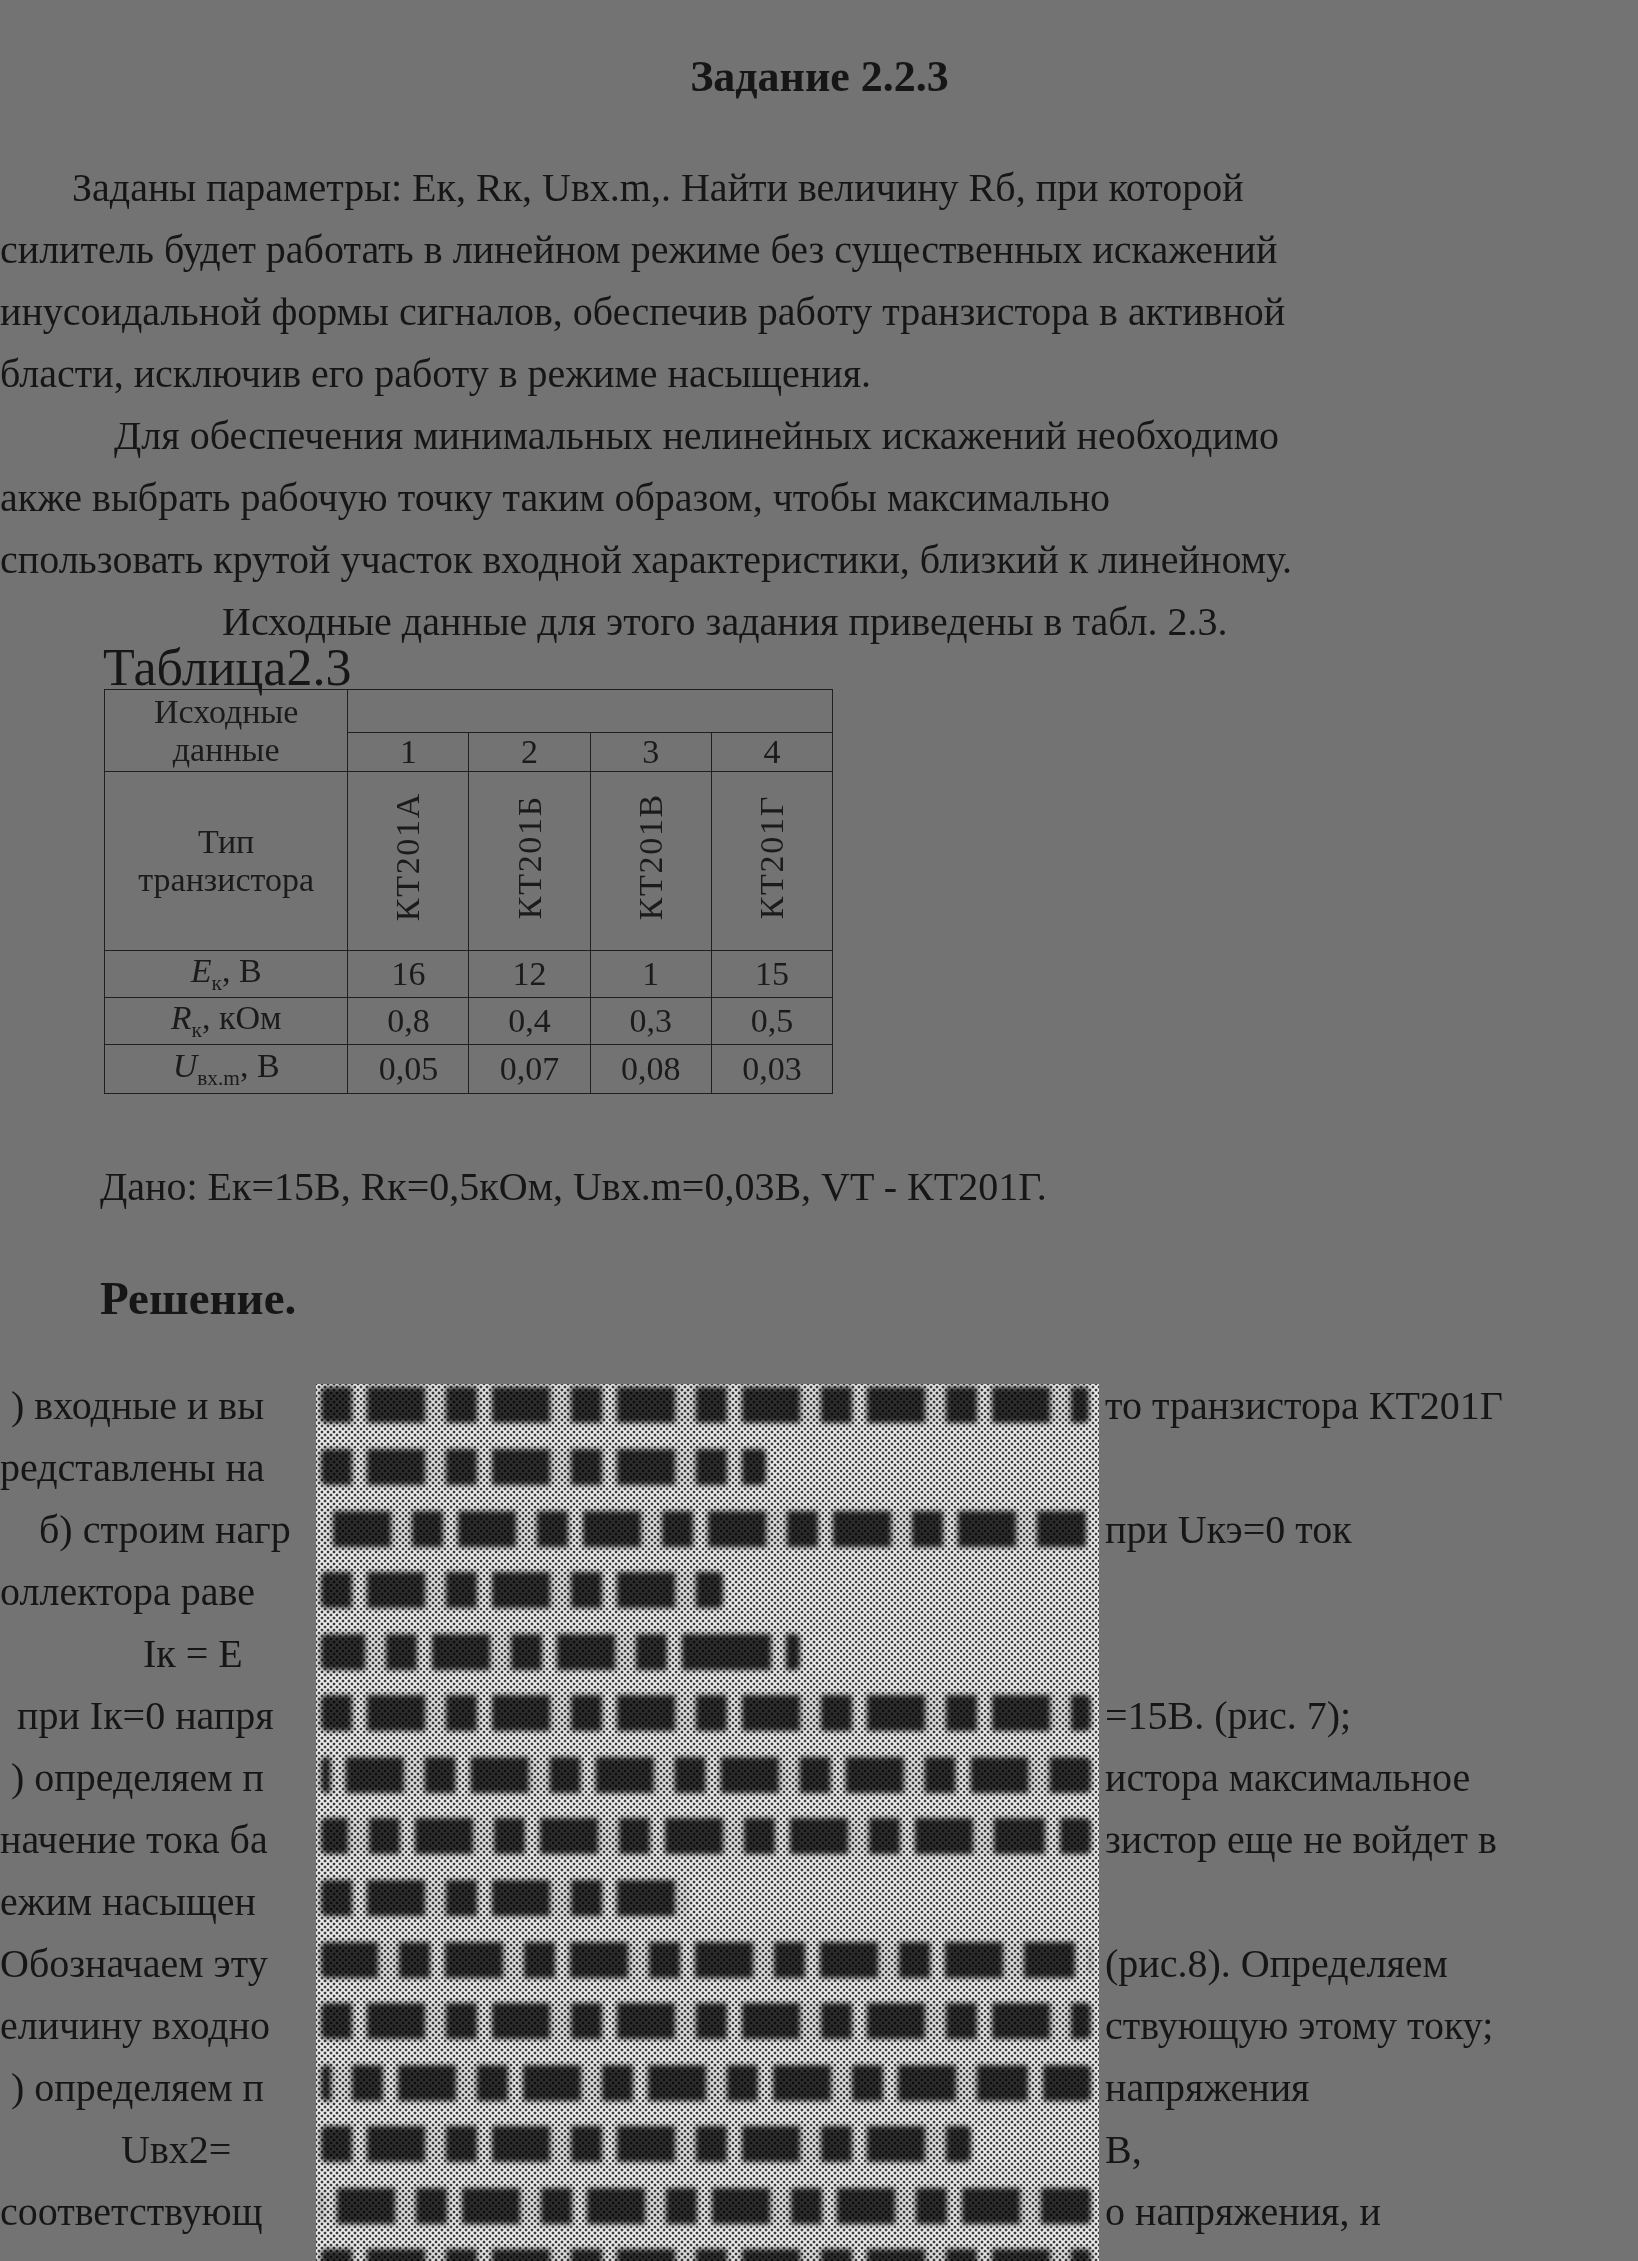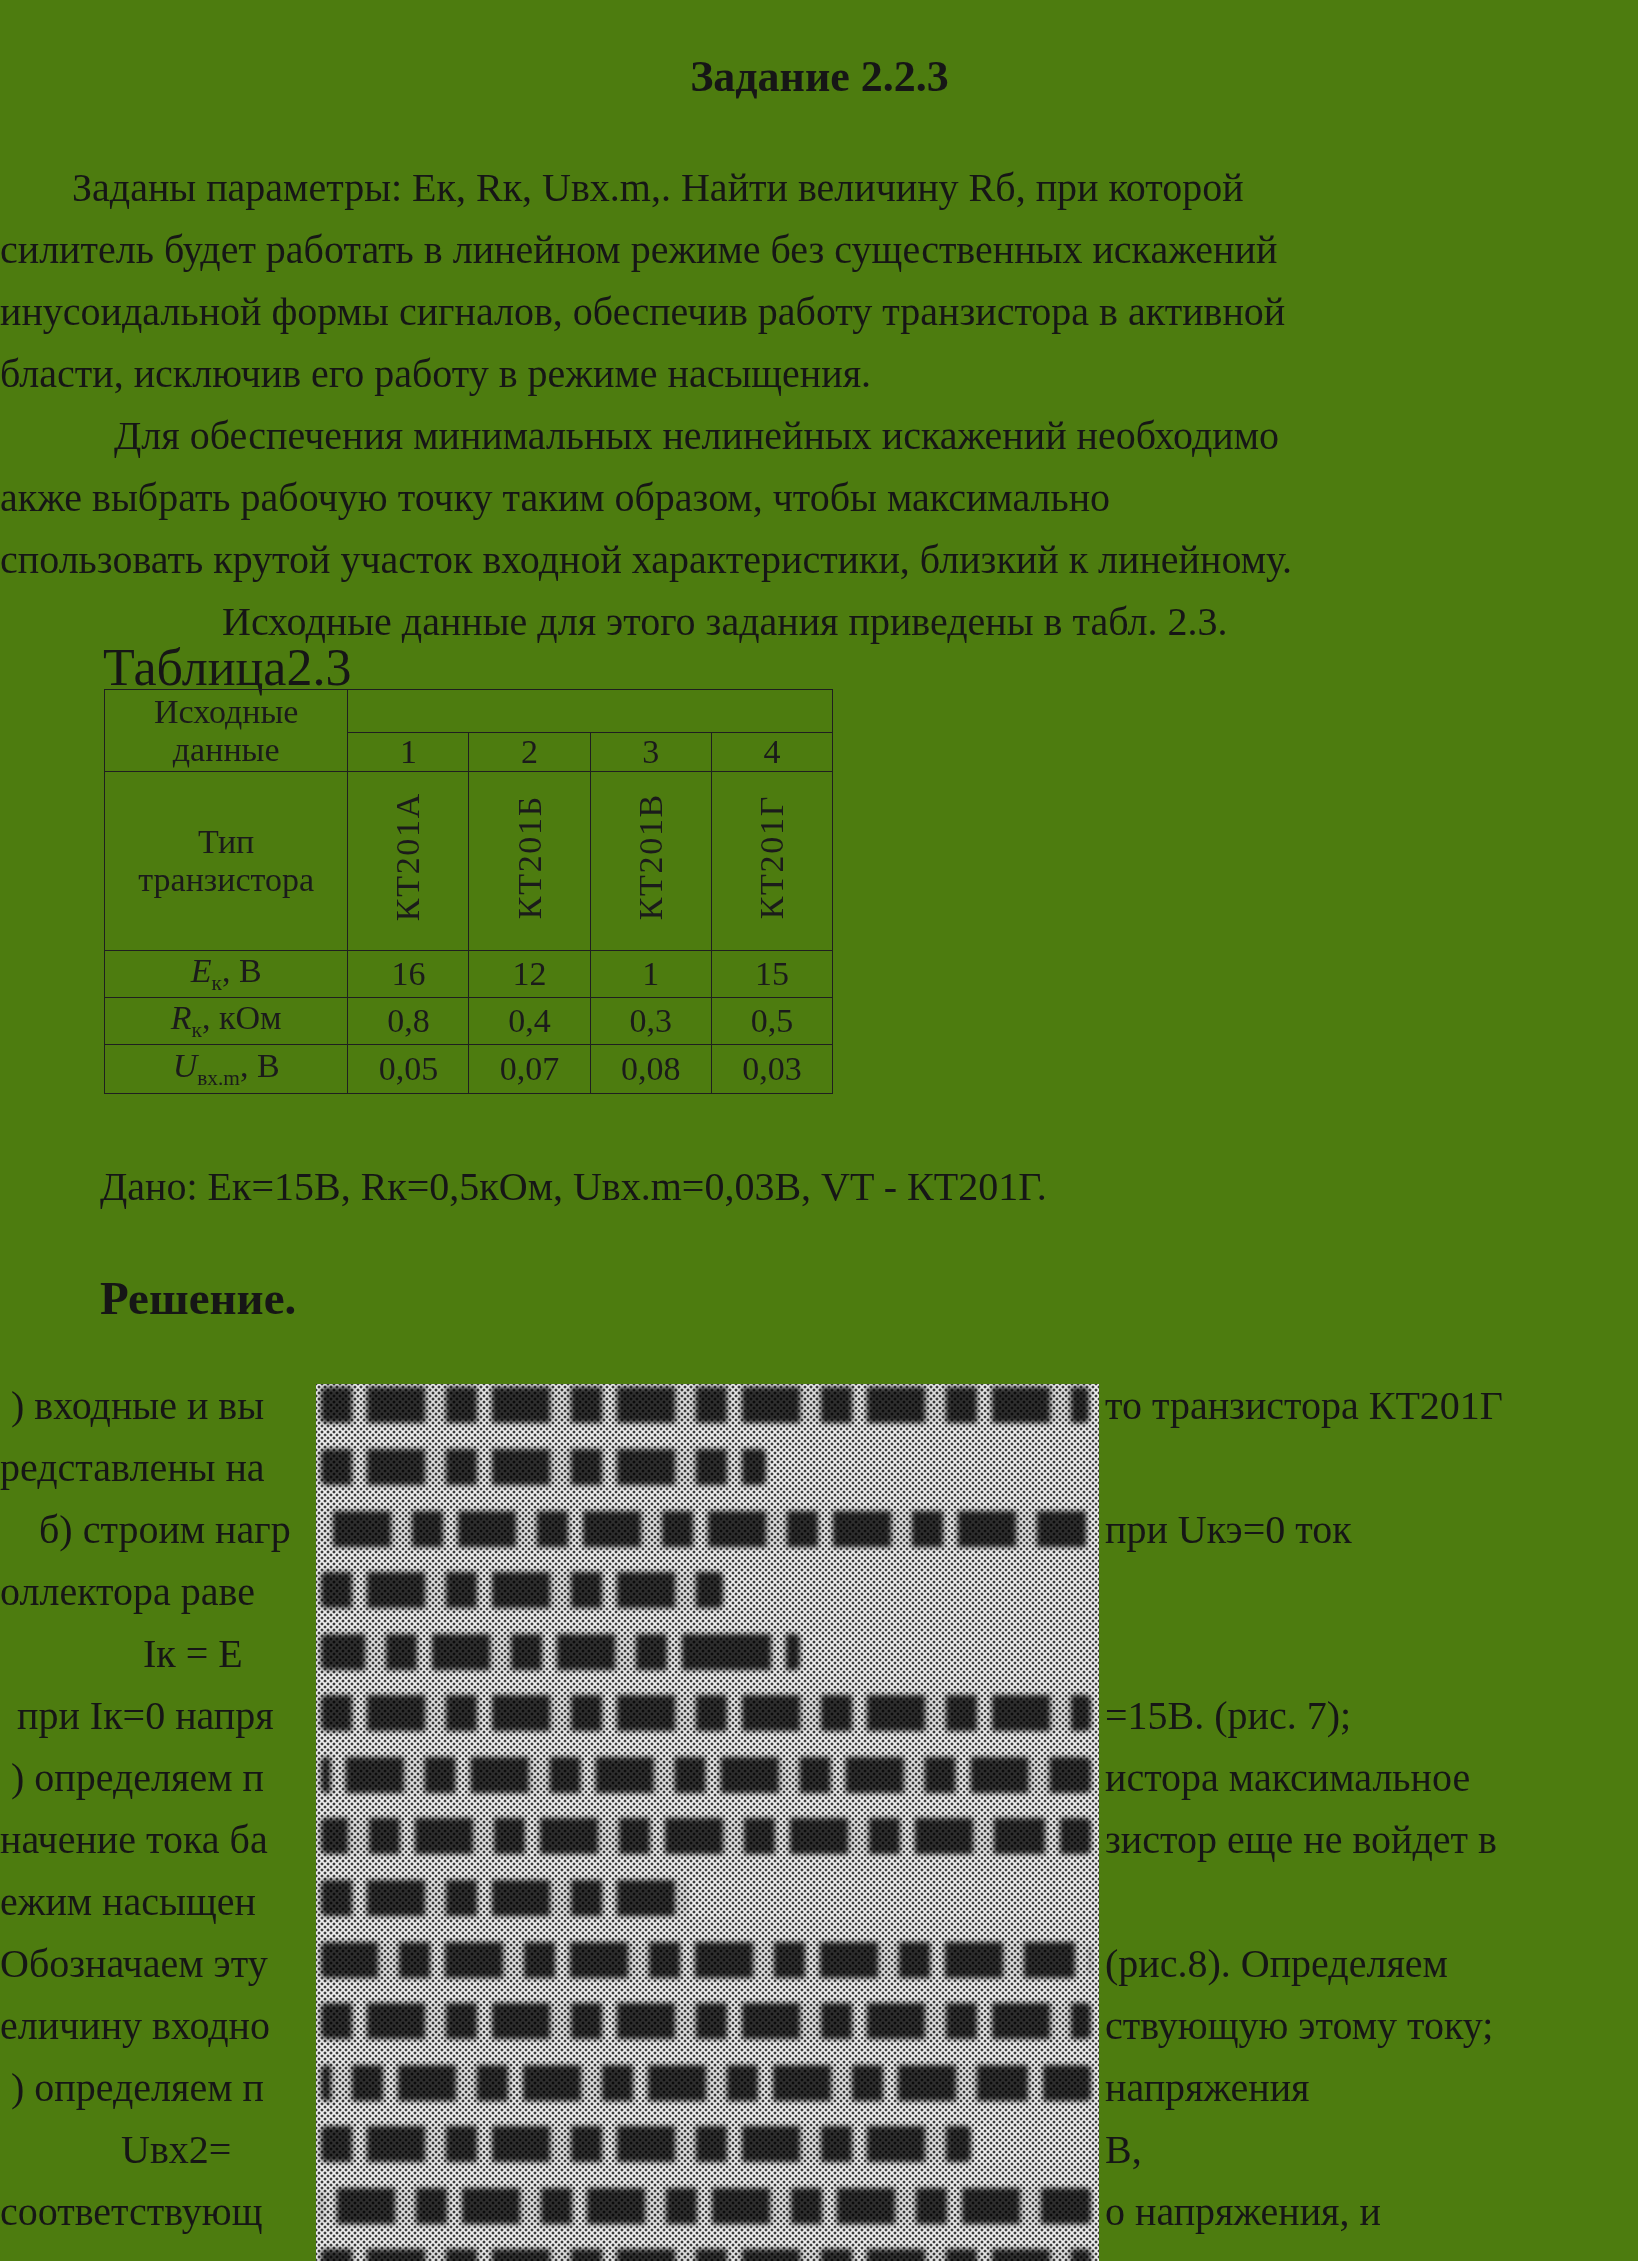--- a/index.html
+++ b/index.html
@@ -1,20 +1,20 @@
 <!DOCTYPE html>
 <html style="font-size:13.7px"><head>
 <meta charset="utf-8">
 <style>
   html,body{margin:0;padding:0;}
   body{
     width:1639px;height:2261px;background:#ffffff;
     font-family:"Liberation Serif", serif;color:#161616;
   }
-  .page{position:relative;width:1639px;height:2261px;overflow:hidden;background:#4d7c0f;}
+  .page{position:relative;width:1639px;height:2261px;overflow:hidden;background:#737373;}
 
   .title{position:absolute;top:51px;left:0;width:100%;text-align:center;
     font-size:44px;font-weight:bold;margin:0;}
 
   .intro{position:absolute;top:157px;left:0;right:17px;font-size:40px;}
   .ln{height:62px;line-height:62px;white-space:nowrap;}
   .ind-a{padding-left:72px;}
   .ind-b{padding-left:114px;}
   .ind-c{padding-left:222px;}
 

